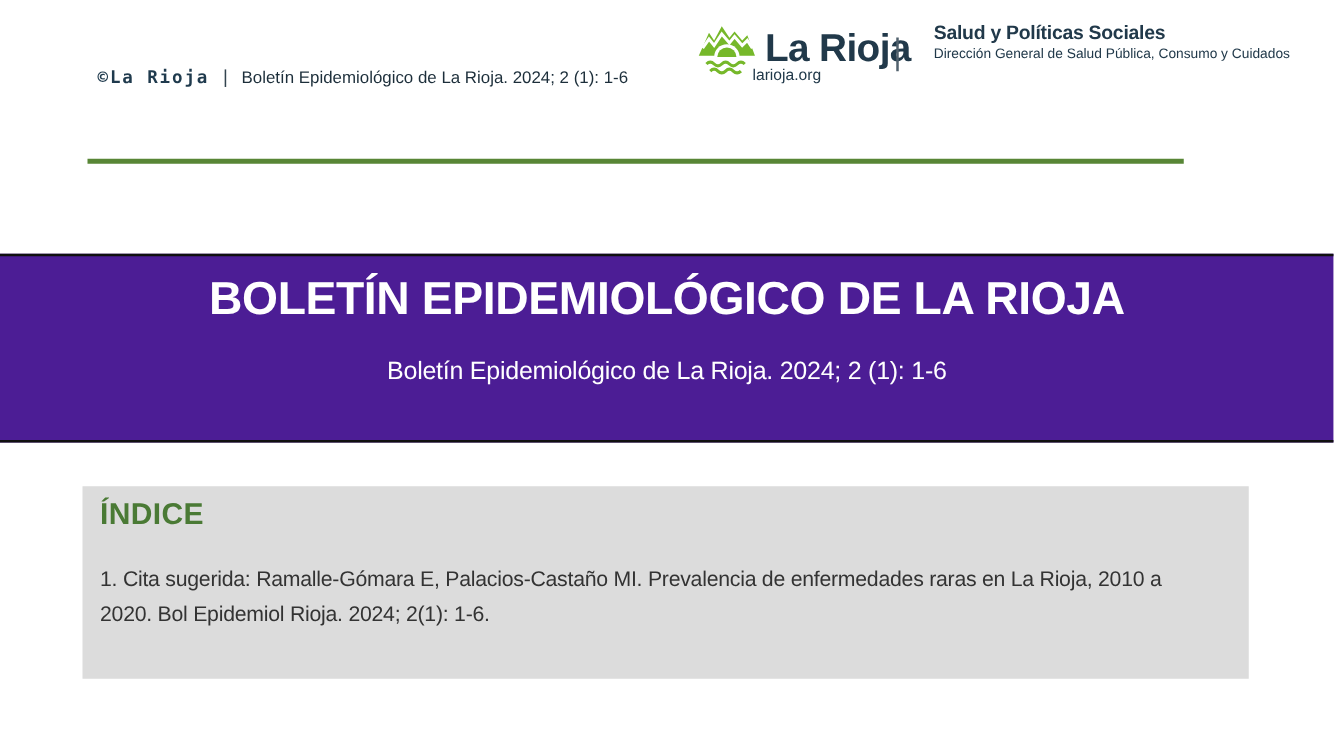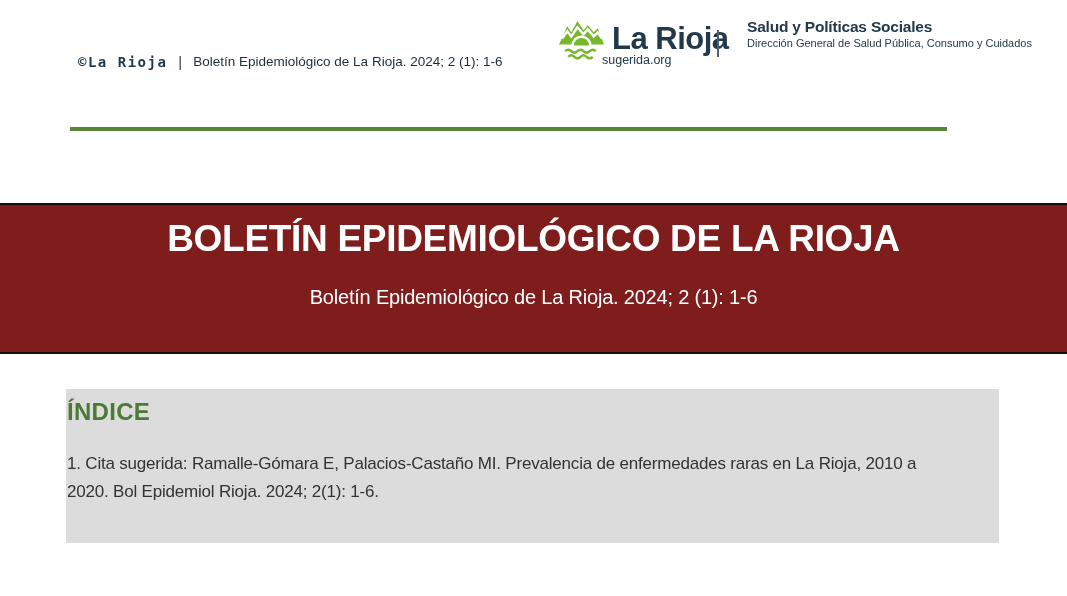--- a/index.html
+++ b/index.html
@@ -56,21 +56,21 @@
   
   .green-rule {
     position: absolute; left: 70px; top: 127px;
     width: 877px; height: 4px; background: #588636;
   }
 
   
   .banner {
     position: absolute; left: 0; top: 203px;
     width: 1067px; height: 151px;
-    background: #7f1d1d;
+    background: #4c1d95;
     border-top: 2px solid #101010;
     border-bottom: 2px solid #101010;
     text-align: center;
     color: #ffffff;
   }
   .banner-title {
     margin-top: 13px;
     font-size: 37px;
     font-weight: bold;
     letter-spacing: -0.3px;
@@ -80,21 +80,21 @@
     font-size: 20px;
     font-weight: 400;
     letter-spacing: -0.2px;
   }
 
   
   .index-box {
     position: absolute; left: 66px; top: 389px;
     width: 933px; height: 154px;
     background: #dcdcdc;
-    padding: 9px 1px;
+    padding: 9px 14px;
   }
   .index-heading {
     color: #4a7a35;
     font-size: 24px;
     font-weight: bold;
     letter-spacing: 0.3px;
   }
   .index-item {
     margin-top: 24px;
     font-size: 17px;
@@ -117,21 +117,21 @@
 
   <svg class="logo-icon" viewBox="0 0 46 46" aria-hidden="true">
     <path d="M1 27 L9 9 L13 15 L19 4 L25 13 L29 8 L35 15 L39 11 L45 27 Z" fill="#76b82a"></path>
     <path d="M4 21 L9 14 L13 19 L19 10 L25 17 L29 12 L35 19 L39 15 L43 21" stroke="#ffffff" stroke-width="2.4" fill="none"></path>
     <circle cx="23" cy="28" r="10" fill="#ffffff"></circle>
     <path d="M15.5 28 A7.5 7.5 0 0 1 30.5 28 Z" fill="#76b82a"></path>
     <path d="M7 33.5 q3 -3 6 0 t6 0 t6 0 t6 0 t6 0" stroke="#76b82a" stroke-width="2.4" fill="none"></path>
     <path d="M10 39 q3 -3 6 0 t6 0 t6 0 t6 0" stroke="#76b82a" stroke-width="2.4" fill="none"></path>
   </svg>
   <div class="logo-wordmark">La Rioja</div>
-  <div class="logo-domain">sugerida.org</div>
+  <div class="logo-domain">larioja.org</div>
 
   <div class="vdivider"></div>
 
   <div class="dept">
     <div class="dept-title">Salud y Políticas Sociales</div>
     <div class="dept-sub2">Dirección General de Salud Pública, Consumo y Cuidados</div>
   </div>
 
   <div class="green-rule"></div>
 

